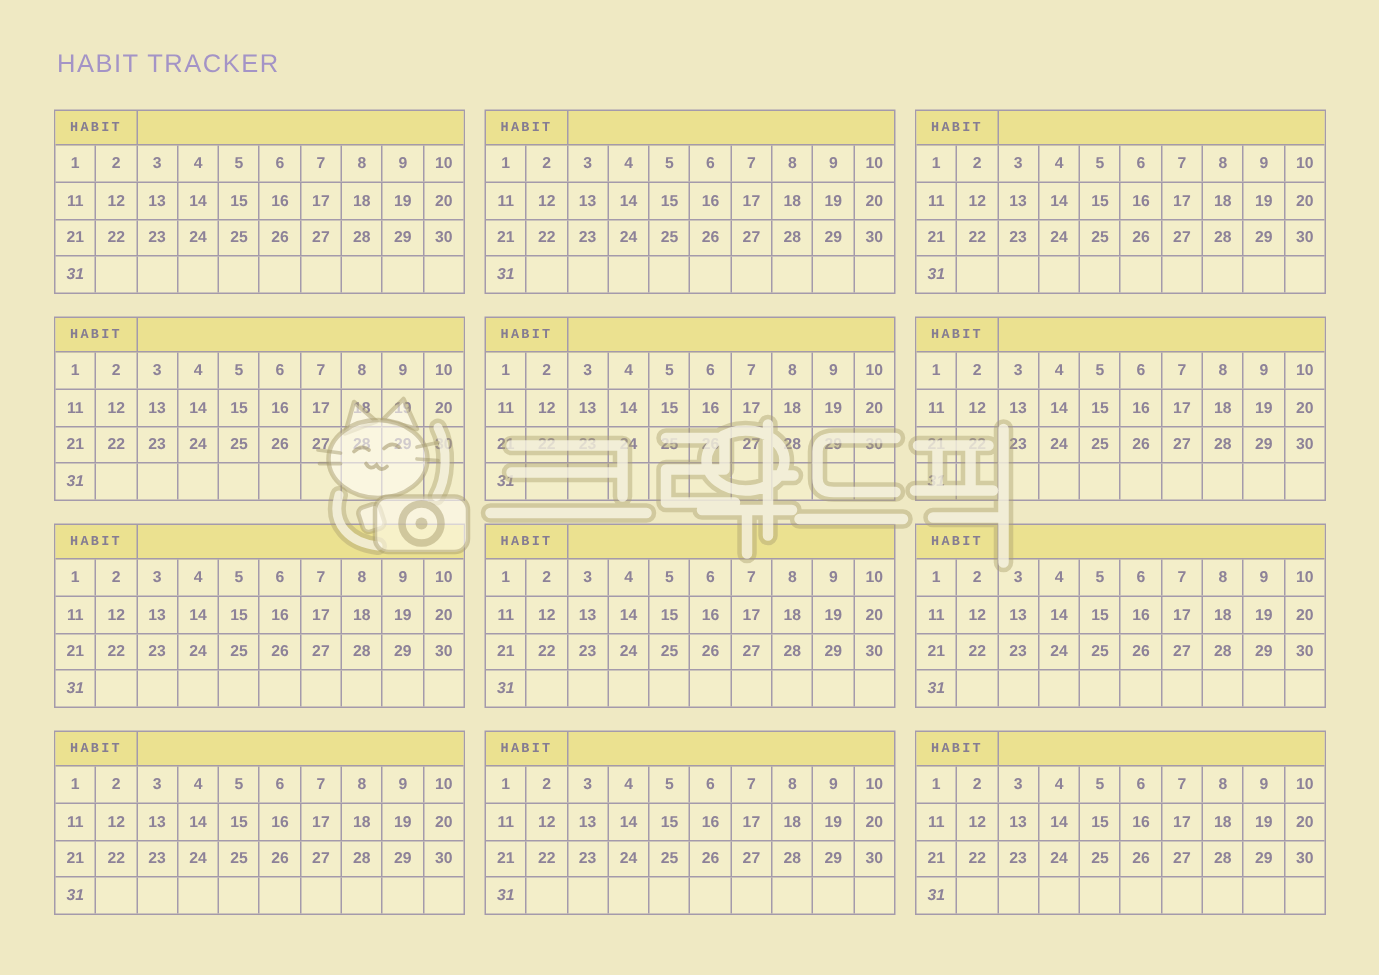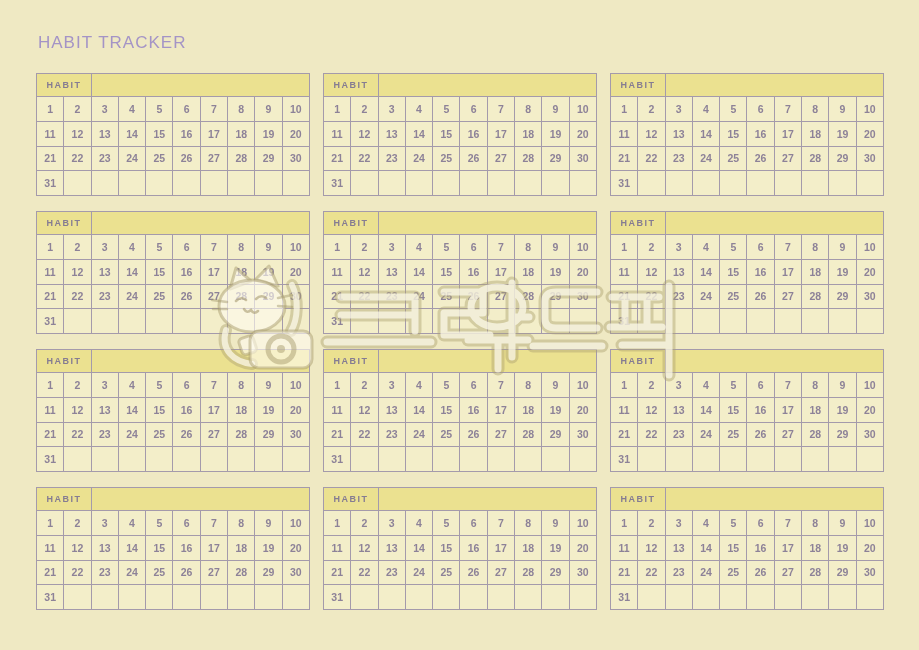--- a/index.html
+++ b/index.html
@@ -39,27 +39,28 @@
     display:flex;height:22px;flex:0 0 22px;
     background:var(--header-bg);
     border-bottom:1px solid var(--border);
   }
   .hlabel{
     box-sizing:border-box;width:55px;flex:0 0 55px;
     border-right:1px solid var(--border);
     display:flex;align-items:center;justify-content:center;
     font-size:9px;font-weight:bold;letter-spacing:1.5px;
     color:var(--header-text);
+    font-family:Liberation Mono, monospace;
   }
   .hfill{flex:1;}
   .drow{
     display:flex;flex:1;
     border-bottom:1px solid var(--border);
   }
-  .drow:last-child{border-bottom:none;}
+  .drow:last-child{border-bottom:none;font-style:italic;}
   .dcell{
     flex:1;box-sizing:border-box;
     border-right:1px solid var(--border);
     display:flex;align-items:center;justify-content:center;
     font-size:10.5px;font-weight:bold;color:var(--num);
   }
   .dcell:last-child{border-right:none;}
   .watermark{
     position:absolute;left:0;top:0;width:919px;height:650px;
     pointer-events:none;

